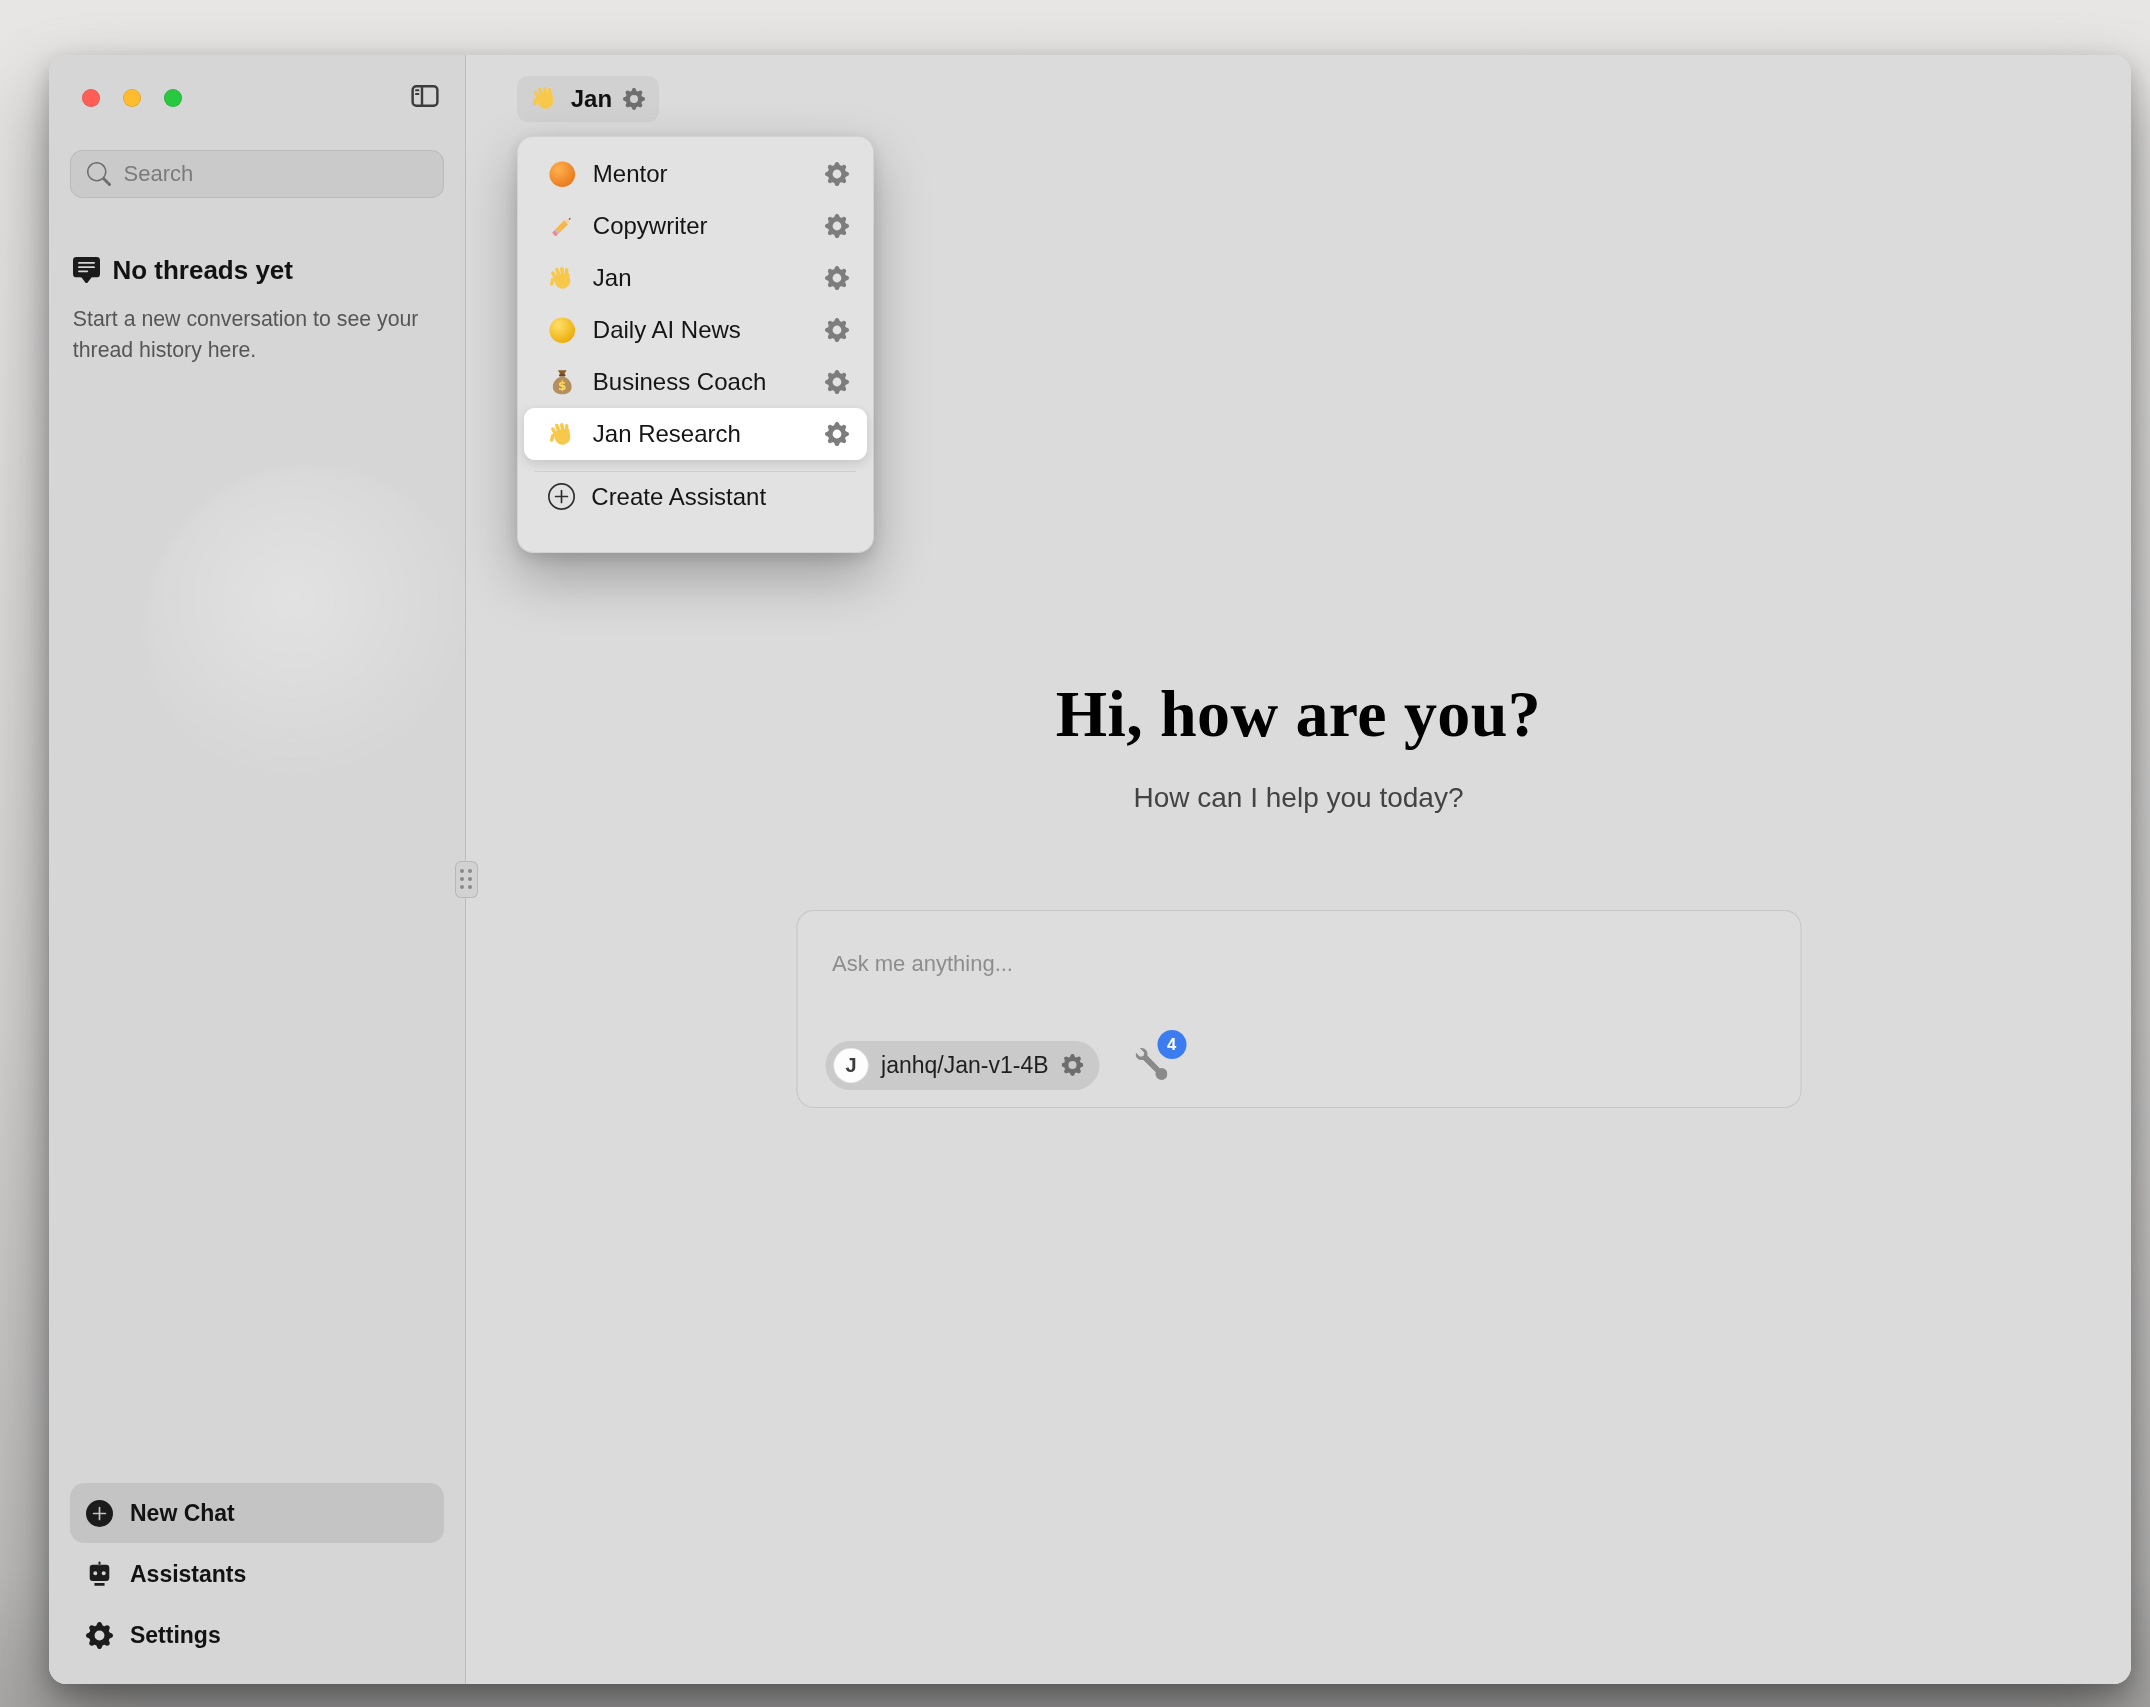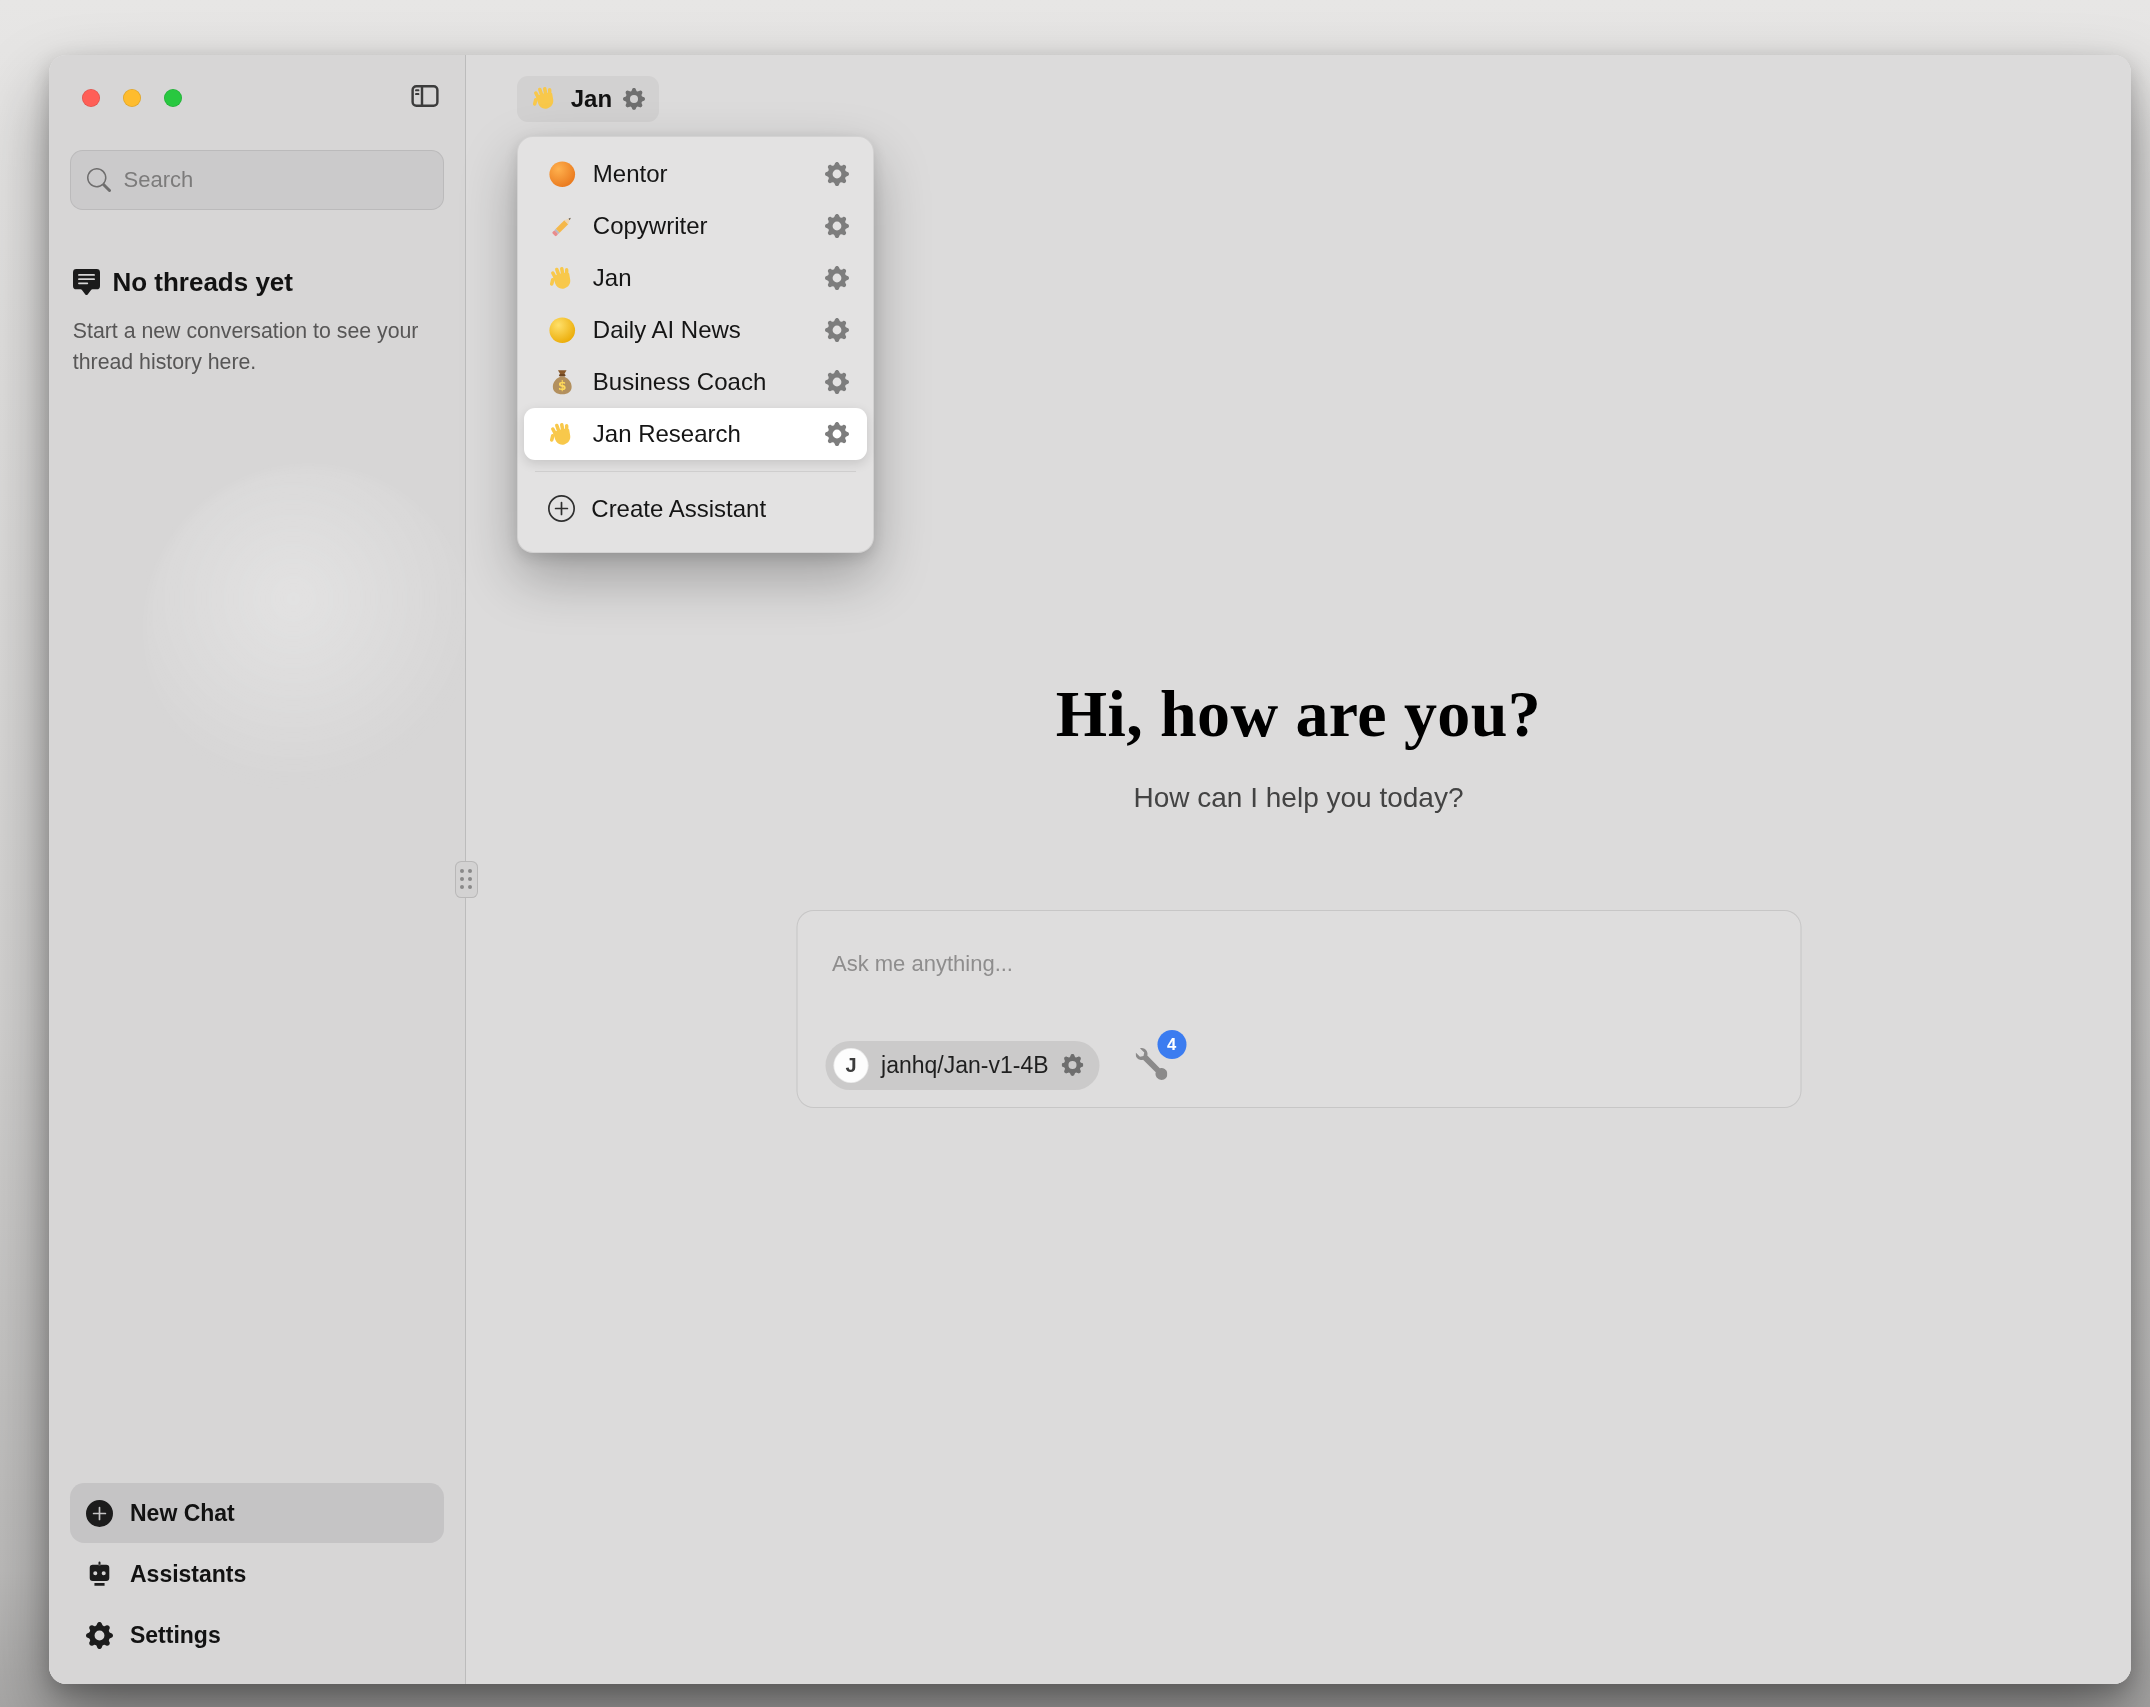--- a/index.html
+++ b/index.html
@@ -12,21 +12,21 @@
   .reflection{position:absolute;left:95px;top:411px;width:332px;height:332px;border-radius:50%;background:radial-gradient(circle at 45% 40%,rgba(255,255,255,.30),rgba(255,255,255,0) 70%);filter:blur(4.7px);pointer-events:none;}
   .sidebar-top{height:85px;display:flex;align-items:center;justify-content:space-between;}
   .traffic{display:flex;gap:23px;padding-left:12.6px;}
   .tl{width:18px;height:18px;border-radius:50%;display:inline-block;box-shadow:inset 0 0 0 0.8px rgba(0,0,0,.12);}
   .tl.close{background:#ff5f57;}
   .tl.min{background:#febc2e;}
   .tl.zoom{background:#28c840;}
   .panel-btn{background:none;border:none;padding:0;margin-right:4.7px;color:#3c3c3c;cursor:pointer;}
   .panel-btn svg{width:30px;height:30px;}
 
-  .search{margin-top:10.3px;height:60px;background:#cbcacb;border:0.8px solid rgba(0,0,0,.08);border-radius:12.6px;display:flex;align-items:center;padding:0 16px;gap:11px;box-sizing:border-box;}
+  .search{margin-top:10.3px;height:48px;background:#cbcacb;border:0.8px solid rgba(0,0,0,.08);border-radius:12.6px;display:flex;align-items:center;padding:0 16px;gap:11px;box-sizing:border-box;}
   .search svg{width:24px;height:24px;color:#6f6e6e;flex:0 0 auto;}
   .search input{flex:1;background:transparent;border:none;outline:none;font-size:22px;color:#2c2c2c;font-family:inherit;}
   .search input::placeholder{color:#7c7b7b;}
 
   .empty{margin-top:57px;}
   .empty-title-row{display:flex;align-items:center;gap:12.6px;padding-left:3.2px;}
   .empty-title-row svg{width:27px;height:27px;color:#1b1b1b;}
   .empty-title{font-size:26px;font-weight:700;color:#121212;}
   .empty-sub{margin:17.4px 0 0 3.2px;font-size:21.3px;line-height:1.48;color:#575656;width:348px;}
 
@@ -44,21 +44,21 @@
   .hdr-pill .gear{width:22px;height:22px;color:#6f6f6f;}
 
   
   .menu{position:absolute;left:51px;top:81px;width:357px;background:#e3e2e2;border:0.8px solid rgba(0,0,0,.07);border-radius:16px;box-shadow:0 24px 55px rgba(0,0,0,.28),0 4.7px 14.2px rgba(0,0,0,.12);padding:11px 6.3px 17.4px 6.3px;box-sizing:border-box;z-index:5;}
   .menu-item{height:52px;display:flex;align-items:center;gap:16px;padding:0 17.4px 0 24px;border-radius:11px;cursor:pointer;justify-content:flex-end;}
   .menu-item.selected{background:#ffffff;box-shadow:0 3.2px 11px rgba(0,0,0,.12);}
   .menu-item .emoji{width:28.5px;height:28.5px;flex:0 0 auto;}
   .menu-item .lbl{font-size:24px;color:#151515;flex:1;}
   .menu-item .gear{width:24px;height:24px;color:#7d7d7d;flex:0 0 auto;}
   .menu-div{height:0.8px;background:rgba(0,0,0,.08);margin:11px 11px;}
-  .menu-create{height:52px;display:flex;align-items:center;gap:16px;padding:0 17.4px 0 24px;border-radius:11px;cursor:pointer;}
+  .menu-create{height:52px;display:flex;gap:16px;padding:0 17.4px 0 24px;border-radius:11px;cursor:pointer;}
   .menu-create svg{width:27px;height:27px;color:#2f2f2f;flex:0 0 auto;}
   .menu-create .lbl{font-size:24px;color:#151515;}
 
   
   .greet{position:absolute;top:621px;left:0;width:100%;text-align:center;}
   .greet h1{margin:0;font-family:"Liberation Serif","DejaVu Serif",serif;font-weight:600;font-size:66px;color:#000000;letter-spacing:0.4px;}
   .greet p{margin:30px 0 0 0;font-size:28px;color:#434343;}
 
   
   .composer{position:absolute;top:855px;left:50%;transform:translateX(-50%);width:1005px;height:198px;border:1.6px solid rgba(0,0,0,.10);background:#dedddd;border-radius:17.4px;box-sizing:border-box;}

